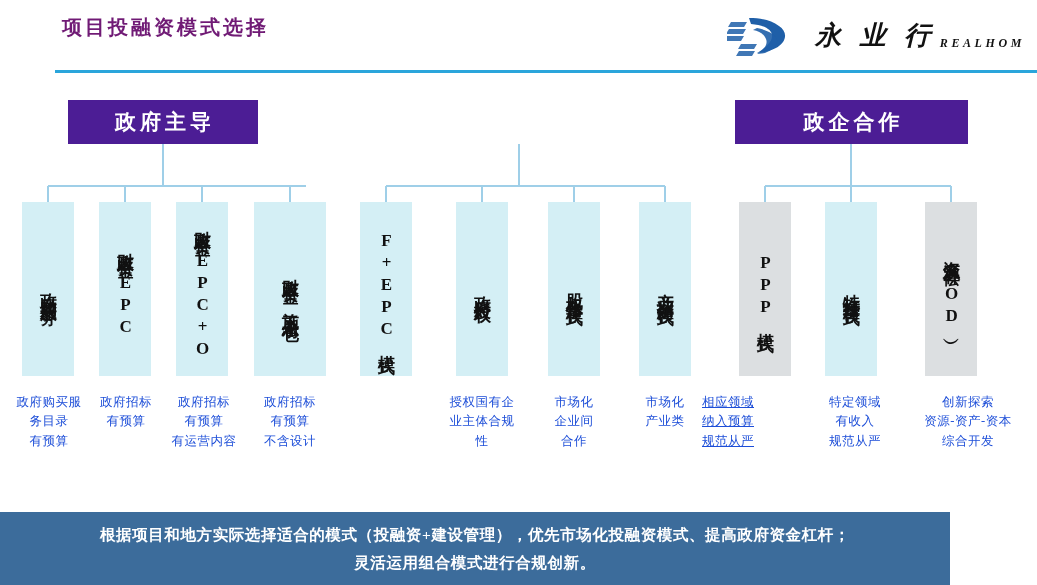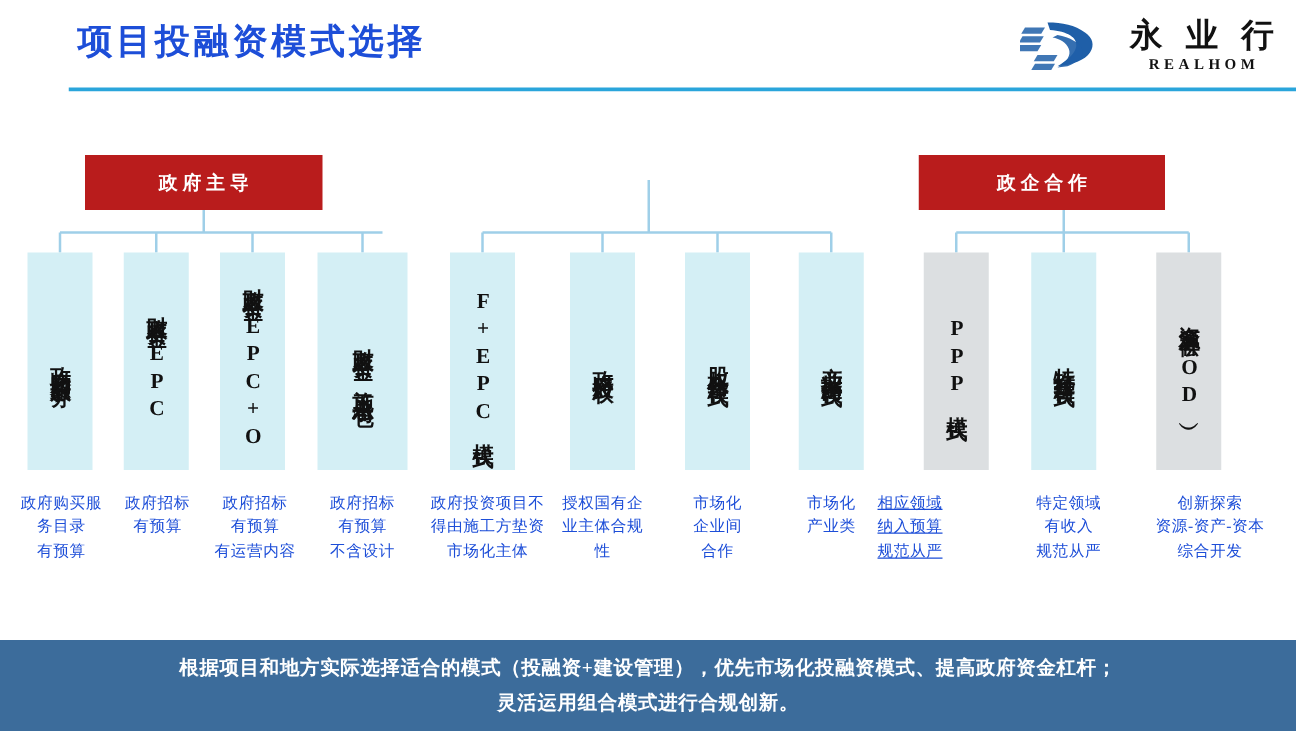--- a/index.html
+++ b/index.html
@@ -19,23 +19,23 @@
   .header {
     position: absolute;
     left: 0; top: 0;
     width: 1037px;
     height: 78px;
   }
   .page-title {
     position: absolute;
     left: 62px;
     top: 14px;
-    font-size: 28px;
-    font-weight: bold;
-    color: #1d4ed8;
+    font-size: 20px;
+    font-weight: bold;
+    color: #701a75;
     letter-spacing: 3px;
     white-space: nowrap;
   }
   .title-rule {
     position: absolute;
     left: 55px;
     top: 70px;
     width: 982px;
     height: 3px;
     background: #2AA5DB;
@@ -49,24 +49,25 @@
     align-items: center;
     gap: 8px;
   }
   .logo-mark {
     width: 74px;
     height: 44px;
     position: relative;
   }
   .logo-text-block {
     display: flex;
-    flex-direction: column;
-    align-items: center;
+    flex-direction: row;
+    align-items: flex-end;
     justify-content: center;
     line-height: 1;
+    font-style: italic;
   }
   .logo-cn {
     font-size: 26px;
     font-weight: bold;
     color: #111111;
     letter-spacing: 6px;
     text-indent: 6px;
     font-family: "Liberation Serif", serif;
   }
   .logo-en {
@@ -90,31 +91,30 @@
   .svg-lines {
     position: absolute;
     left: 0; top: 0;
     width: 1037px;
     height: 432px;
   }
 
   
   .group-head {
     position: absolute;
-    background: #b91c1c;
+    background: #4c1d95;
     color: #ffffff;
-    font-size: 15px;
+    font-size: 21px;
     font-weight: bold;
     letter-spacing: 4px;
     text-indent: 4px;
     display: flex;
     align-items: center;
     justify-content: center;
     height: 44px;
-    margin-top: 24px;
   }
 
   
   .mode-box {
     position: absolute;
     top: 124px;
     height: 174px;
     display: flex;
     align-items: center;
     justify-content: center;
@@ -141,21 +141,21 @@
     line-height: 1.55;
     text-align: center;
     letter-spacing: 0.5px;
   }
 
   
   .footer {
     position: absolute;
     left: 0;
     bottom: 0;
-    width: 1037px;
+    width: 950px;
     height: 73px;
     background: #3C6C9B;
     color: #ffffff;
     display: flex;
     flex-direction: column;
     align-items: center;
     justify-content: center;
     font-size: 15.5px;
     font-weight: bold;
     line-height: 1.75;
@@ -212,21 +212,21 @@
 
       <path d="M851 66 L851 108"></path>
       <path d="M765 108 L951 108"></path>
       <path d="M765 108 L765 124"></path>
       <path d="M851 108 L851 124"></path>
       <path d="M951 108 L951 124"></path>
     </g>
   </svg>
 
   <div class="group-head" style="left:68px; top:22px; width:190px;">政府主导</div>
-  <div class="group-head" style="left:735px; top:22px; width:197px;">政企合作</div>
+  <div class="group-head" style="left:735px; top:22px; width:233px;">政企合作</div>
 
   <div class="mode-box blue" style="left:22px; width:52px;">政府购买服务</div>
   <div class="mode-box blue" style="left:99px; width:52px;">财政资金+EPC</div>
   <div class="mode-box blue" style="left:176px; width:52px;">财政资金+EPC+O</div>
   <div class="mode-box blue" style="left:254px; width:72px;">财政资金+施工总承包</div>
 
   <div class="mode-box blue" style="left:360px; width:52px;">F+EPC模式</div>
   <div class="mode-box blue" style="left:456px; width:52px;">政府授权</div>
   <div class="mode-box blue" style="left:548px; width:52px;">股权合作模式</div>
   <div class="mode-box blue" style="left:639px; width:52px;">产业招商模式</div>
@@ -239,22 +239,20 @@
 有预算</div>
   <div class="mode-desc" style="left: 91px; width: 70px; white-space: pre-line;">政府招标
 有预算</div>
   <div class="mode-desc" style="left: 166px; width: 76px; white-space: pre-line;">政府招标
 有预算
 有运营内容</div>
   <div class="mode-desc" style="left: 250px; width: 80px; white-space: pre-line;">政府招标
 有预算
 不含设计</div>
 
-  <div class="mode-desc" style="left: 340px; width: 100px; white-space: pre-line;">政府投资项目不得由施工方垫资
-市场化主体</div>
   <div class="mode-desc" style="left: 448px; width: 68px; white-space: pre-line;">授权国有企业主体合规性</div>
   <div class="mode-desc" style="left: 540px; width: 68px; white-space: pre-line;">市场化
 企业间
 合作</div>
   <div class="mode-desc" style="left: 631px; width: 68px; white-space: pre-line;">市场化
 产业类</div>
 
   <div class="mode-desc" style="left: 685px; width: 86px; white-space: pre-line; text-decoration: underline;">相应领域
 纳入预算
 规范从严</div>

